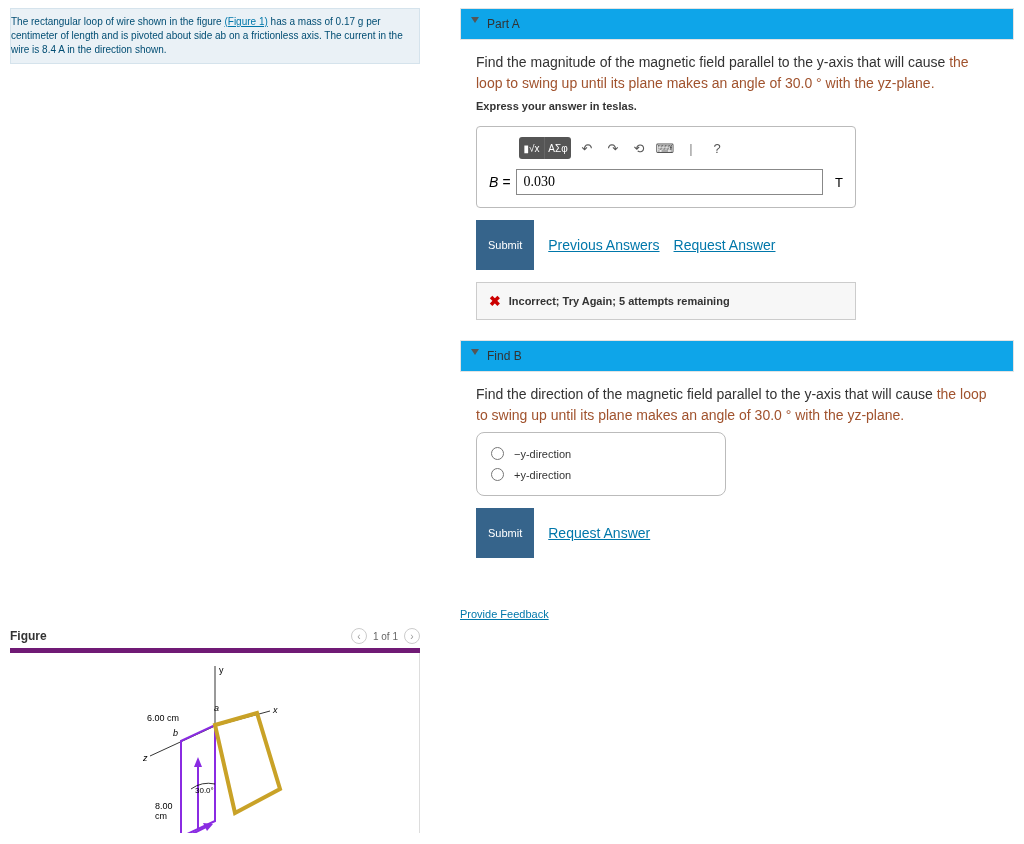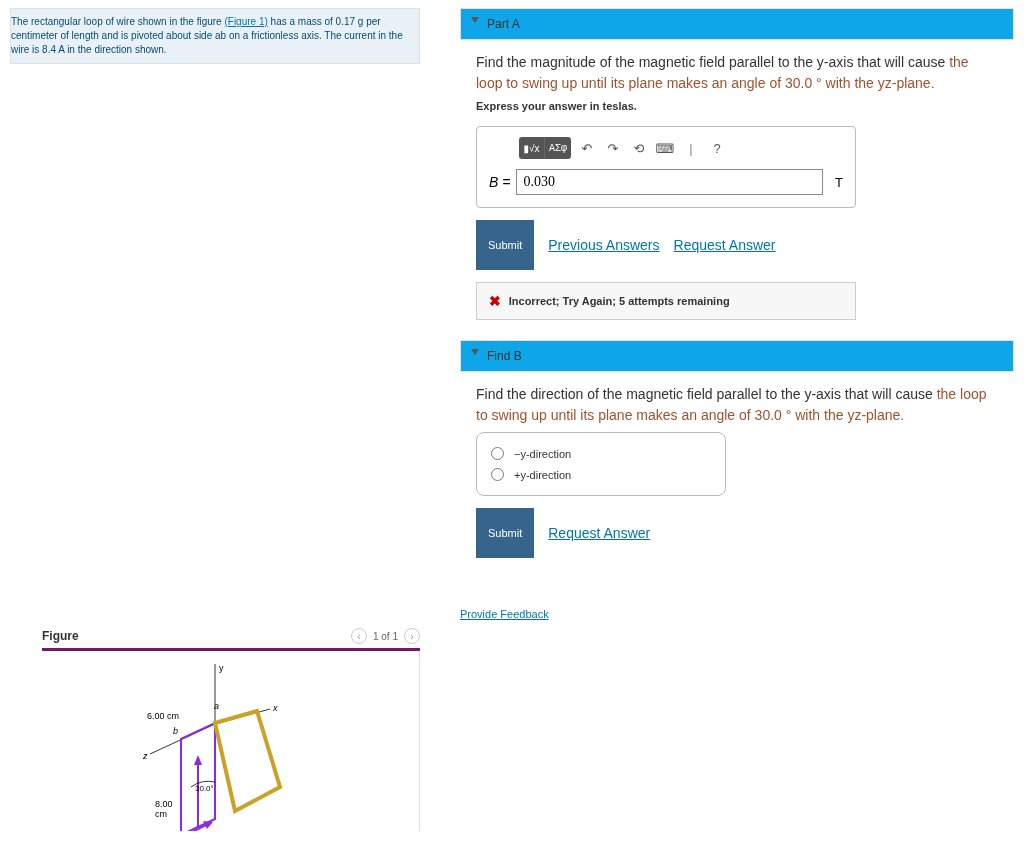--- a/index.html
+++ b/index.html
@@ -67,21 +67,21 @@
   .tb-btn {
     width: 26px; height: 22px;
     display: flex;
     align-items: center;
     justify-content: center;
     color: #fff;
     font-size: 10px;
     border-right: 1px solid #666;
     cursor: pointer;
   }
-  .tb-btn:last-child { border-right: none; font-family: Liberation Mono, monospace; }
+  .tb-btn:last-child { border-right: none; }
   .tb-ic {
     width: 20px; height: 20px;
     display: flex;
     align-items: center;
     justify-content: center;
     color: #555;
     font-size: 13px;
     cursor: pointer;
   }
   .answer-row { display: flex; align-items: center; gap: 6px; }
@@ -131,22 +131,21 @@
   .mc-row { display: flex; align-items: center; gap: 10px; padding: 4px 0; font-size: 11px; }
   .mc-row input[type=radio] { cursor: pointer; }
 
   .pf-link { color: #0077aa; font-size: 11px; text-decoration: underline; cursor: pointer; display: inline-block; margin-top: 30px; }
 
   
   .figure-panel { margin-top: 560px; }
   .figure-head {
     display: flex; justify-content: space-between; align-items: center;
     padding: 4px 0;
-    border-bottom: 3px solid #701a75;
-    margin-left: 32px;
+    border-bottom: 5px solid #701a75;
   }
   .figure-head .ttl { font-size: 12px; font-weight: bold; }
   .pager { display: flex; align-items: center; gap: 6px; font-size: 10px; color: #666; }
   .pager .nav {
     width: 16px; height: 16px; border: 1px solid #ccc; border-radius: 50%;
     display: flex; align-items: center; justify-content: center;
     font-size: 10px; color: #999; cursor: pointer;
   }
   .figure-body {
     border-right: 1px solid #ddd;

